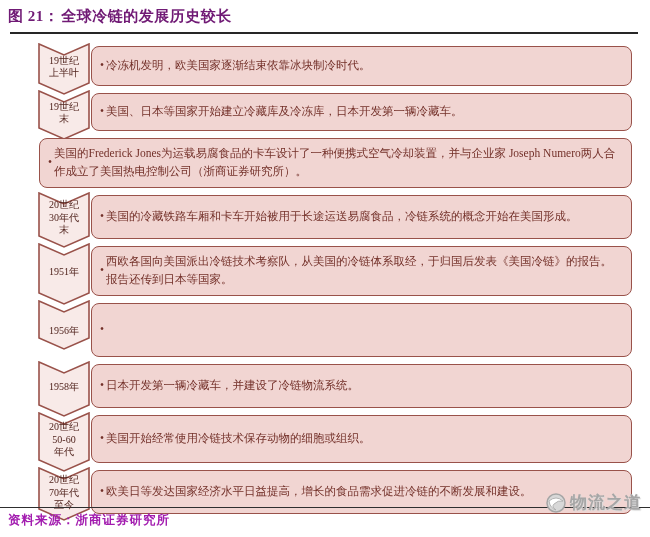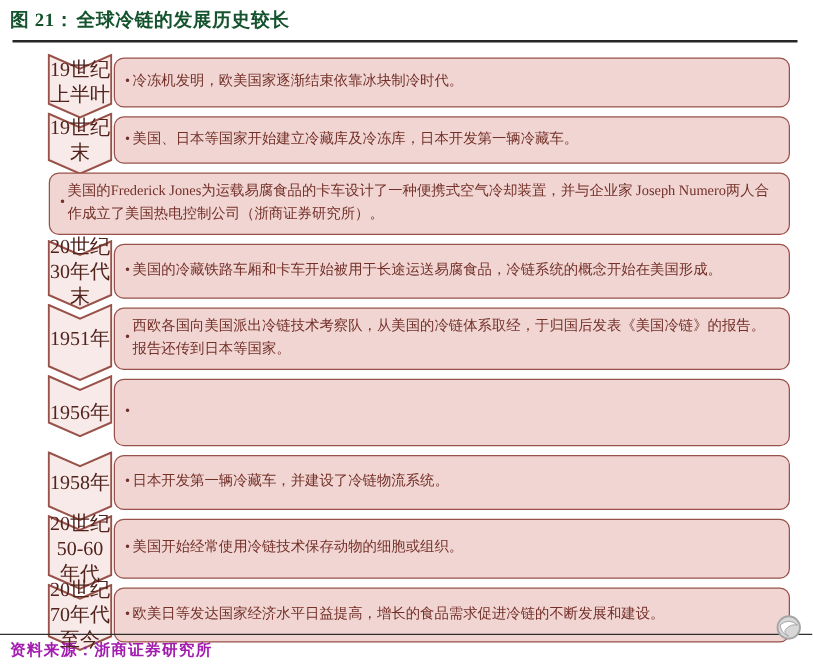--- a/index.html
+++ b/index.html
@@ -4,35 +4,35 @@
 <style>
   html,body{margin:0;padding:0;}
   body{
     width:650px;height:537px;position:relative;overflow:hidden;
     background:#ffffff;
     font-family:"Liberation Serif","DejaVu Serif",serif;
   }
   
   .header{padding:7px 10px 0 8px;}
   .title{
-    font-size:15px;font-weight:bold;color:#14532d;letter-spacing:0.5px;
+    font-size:15px;font-weight:bold;color:#701a75;letter-spacing:0.5px;
   }
   .title .fig-label{margin-right:2px;}
   .title-rule{
     margin:6px 2px 0 2px;border:none;border-top:2.5px solid #262626;height:0;
   }
   
   .timeline{position:absolute;left:38px;right:18px;top:46px;}
   .row{display:flex;position:relative;margin-bottom:7px;}
   .chev-wrap{width:52px;flex:none;position:relative;}
   .chev-svg{position:absolute;top:-3px;left:0;display:block;}
   .year{
     position:absolute;top:2px;left:0;right:0;bottom:0;
     display:flex;align-items:center;justify-content:center;text-align:center;
-    font-size:16px;line-height:1.25;color:#50231d;white-space:pre-line;
+    font-size:10px;line-height:1.25;color:#50231d;white-space:pre-line;
     z-index:2;
   }
   .box{
     flex:1;margin-left:1px;
     background:#f1d5d2;border:1.5px solid #99524a;border-radius:8px;
     display:flex;align-items:center;
     padding:3px 12px 3px 8px;
     font-size:11.5px;line-height:1.55;color:#733029;
     box-sizing:border-box;
   }
@@ -186,17 +186,18 @@
 
 </div>
 
 <hr class="bottom-rule">
 
 <div class="watermark">
   <svg width="22" height="22" viewBox="0 0 22 22">
     <circle cx="11" cy="11" r="9" fill="#d8d8d8" stroke="#a6a6a6" stroke-width="1.5"></circle>
     <path d="M4,9 Q11,3 18,9 Q13,8 9,12 Q6,15 11,18 Q5,16 4,9 Z" fill="#ffffff" stroke="#a6a6a6" stroke-width="0.8"></path>
   </svg>
+  <span>物流之道</span>
 </div>
 
 <div class="source">
   <span>资料来源：</span><span>浙商证券研究所</span>
 </div>
 
 </body></html>

